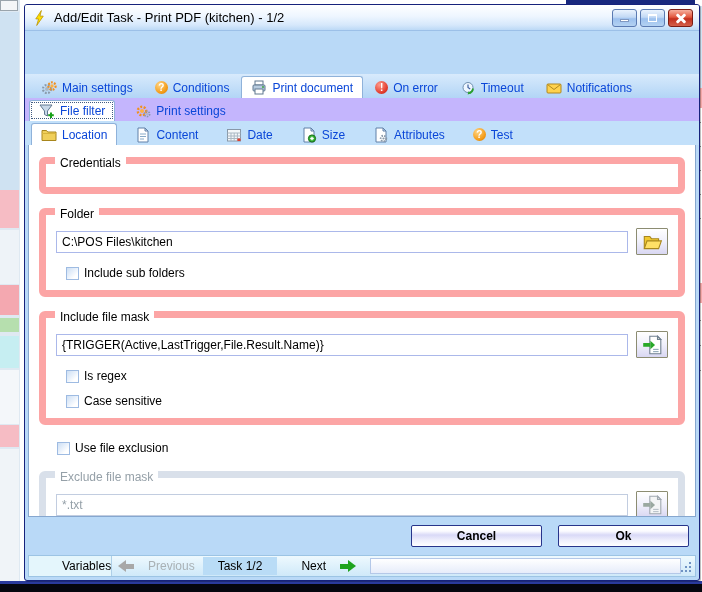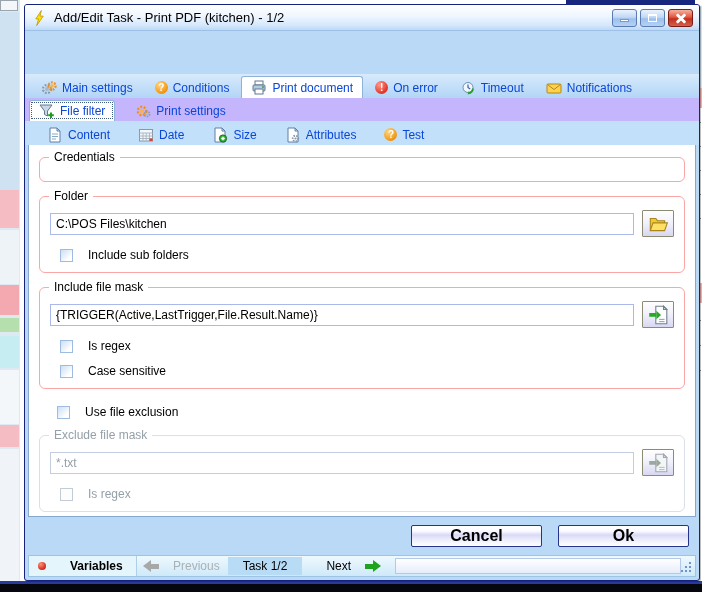--- a/index.html
+++ b/index.html
@@ -44,51 +44,51 @@
   .tab.focus-dotted { outline:1px dotted #405a80; outline-offset:-3px; }
   .tab .icon { display:inline-flex; width:16px; height:16px; align-items:center; justify-content:center; }
   .badge { display:inline-flex; width:13px; height:13px; border-radius:50%; align-items:center; justify-content:center;
     color:#fff; font-weight:bold; font-size:10px; line-height:13px; }
   .badge.q { background:radial-gradient(circle at 35% 30%, #ffd584, #f39a16 65%, #c57205); }
   .badge.e { background:radial-gradient(circle at 35% 30%, #ff9a8c, #e23c2c 65%, #a81808); }
 
   
   .content { flex:1 1 auto; margin:0 3px; background:#ffffff; border:1px solid #86a7cf; border-top:none;
     padding:12px 8px 6px 8px; display:flex; flex-direction:column; overflow:hidden; }
-  .group { position:relative; border:1px solid #fca5a5; border-radius:6px; padding:13px 10px 10px 10px; margin:0 2px; }
+  .group { position:relative; border:7px solid #fca5a5; border-radius:6px; padding:13px 10px 10px 10px; margin:0 2px; }
   .group-label { position:absolute; top:-8px; left:9px; background:#ffffff; padding:0 5px; color:#000; }
   .group.disabled { border-color:#d9e0ea; }
   .group.disabled .group-label { color:#95a0a8; }
   .vgap14 { height:14px; flex:0 0 14px; }
   .fieldrow { display:flex; align-items:center; gap:8px; }
   .textfield { flex:1; height:22px; border:1px solid #abb8ea; background:#fff; padding:0 5px; font-family:"Liberation Sans",sans-serif; font-size:12px; color:#000; outline:none; }
   .textfield:disabled, .textfield.dis { color:#95a0a8; border-color:#c2cde0; background:#fff; }
   .combo { flex:1; height:22px; border:1px solid #abb8ea; background:#fff; display:flex; align-items:center; padding:0 5px; position:relative; }
   .combo .arrow { position:absolute; right:6px; top:8px; width:0; height:0; border:5px solid transparent; border-top:6px solid #4a72c8; }
   .iconbtn { flex:0 0 32px; width:32px; height:27px; border:1px solid #8c8c72; border-radius:1px; position:relative;
     background:linear-gradient(#ffffff,#f0f0fb 50%,#d9d7f2); display:flex; align-items:center; justify-content:center; }
   .iconbtn .corner { position:absolute; right:1px; top:2px; width:0; height:0; border:3px solid transparent; border-top:4px solid #303030; transform:rotate(-40deg); }
-  .cbrow { display:flex; align-items:center; gap:15px; margin:11px 0 0 3px;padding-left:7px; }
+  .cbrow { display:flex; align-items:center; gap:5px; margin:11px 0 0 3px;padding-left:7px; }
   .cbrow.standalone { margin:2px 0 2px 13px; }
   .cb { width:13px; height:13px; border:1px solid #9ebbe2; flex:0 0 13px;
     background:linear-gradient(135deg,#cddff4 0%,#e9f1fb 45%,#ffffff 75%); }
   .cb.dis { border-color:#c3ccd4; background:#fdfdfe; }
   .cblabel { color:#000; } .cblabel.dis { color:#95a0a8; }
 
   
   .footer { flex:0 0 38px; display:flex; align-items:center; justify-content:flex-end; gap:16px; padding:0 10px; }
-  .btn { width:131px; height:22px; border:1px solid #27348b; border-radius:2px; font-weight:bold; font-size:16px;
+  .btn { width:131px; height:22px; border:1px solid #27348b; border-radius:2px; font-weight:bold; font-size:12px;
     display:flex; align-items:center; justify-content:center; color:#000;
     background:linear-gradient(#ffffff 0%,#fbfbff 25%,#d9d9f7 45%,#eeeefc 70%,#ffffff 100%); }
 
   
   .statusbar { flex:0 0 22px; margin:0 3px 3px 3px; border:1px solid #9cc4e4; position:relative;
     background:linear-gradient(#eef9fe,#cfe9f9); display:flex; align-items:center; }
-  .sb-vars { align-self:stretch; width:108px; display:flex; align-items:center; gap:24px; padding:0 9px;
-    background:#e4f6fc; border-right:1px solid #aecfe8;font-weight:bold; }
+  .sb-vars { align-self:stretch; width:83px; display:flex; align-items:center; gap:24px; padding:0 9px;
+    background:#e4f6fc; border-right:1px solid #aecfe8; }
   .dot-red { width:8px; height:8px; border-radius:50%; background:radial-gradient(circle at 35% 30%, #ff9078, #d42818 70%, #901000); }
   .sb-item { padding:0 8px; white-space:nowrap; }
   .sb-prev-txt { color:#a9b1b5; }
   .sb-task { background:#b9dcf6; padding:2px 15px;text-align:center; }
   .sb-arrow { display:flex; align-items:center; margin:0 6px; }
   .arr-bar { width:8px; height:5px; } .arr-head { width:0; height:0; border:6px solid transparent; }
   .arr-left .arr-head { border-right:8px solid #a8a8a8; border-left:none; }
   .arr-left .arr-bar { background:#a8a8a8; }
   .arr-right .arr-head { border-left:8px solid #1ea31e; border-right:none; }
   .arr-right .arr-bar { background:#1ea31e; }
@@ -229,20 +229,29 @@
               <circle cx="7" cy="8" r="2" fill="#ffb040"></circle>
               <circle cx="12" cy="11" r="2.6" fill="none" stroke="#8a9aaa" stroke-width="1.8" stroke-dasharray="1.5 1.2"></circle>
               <circle cx="12" cy="11" r="1.1" fill="#aab8c4"></circle>
             </svg>
         </span>
         <span>Print settings</span>
       </div>
     </div>
 
     <div class="tabrow tabrow3">
+      <div class="tab sel">
+        <span class="icon">
+          <svg width="16" height="16" viewBox="0 0 16 16">
+              <path d="M1 3.5 h4.5 l1.2 1.5 H15 v8.5 H1z" fill="#f0cf5a" stroke="#a8861c"></path>
+              <path d="M1 6.5 h14" stroke="#d8b43c" fill="none"></path>
+            </svg>
+        </span>
+        <span>Location</span>
+      </div>
       <div class="tab" style="margin-left:6px;">
         <span class="icon">
           <svg width="16" height="16" viewBox="0 0 16 16">
               <path d="M3 1 h7 l3 3 v11 H3z" fill="#ffffff" stroke="#6080a8"></path>
               <path d="M10 1 l3 3 h-3z" fill="#cfe2f4" stroke="#6080a8"></path>
               <line x1="5" y1="7" x2="11" y2="7" stroke="#88aac8"></line>
               <line x1="5" y1="9.5" x2="11" y2="9.5" stroke="#88aac8"></line>
               <line x1="5" y1="12" x2="9" y2="12" stroke="#88aac8"></line>
             </svg>
         </span>

